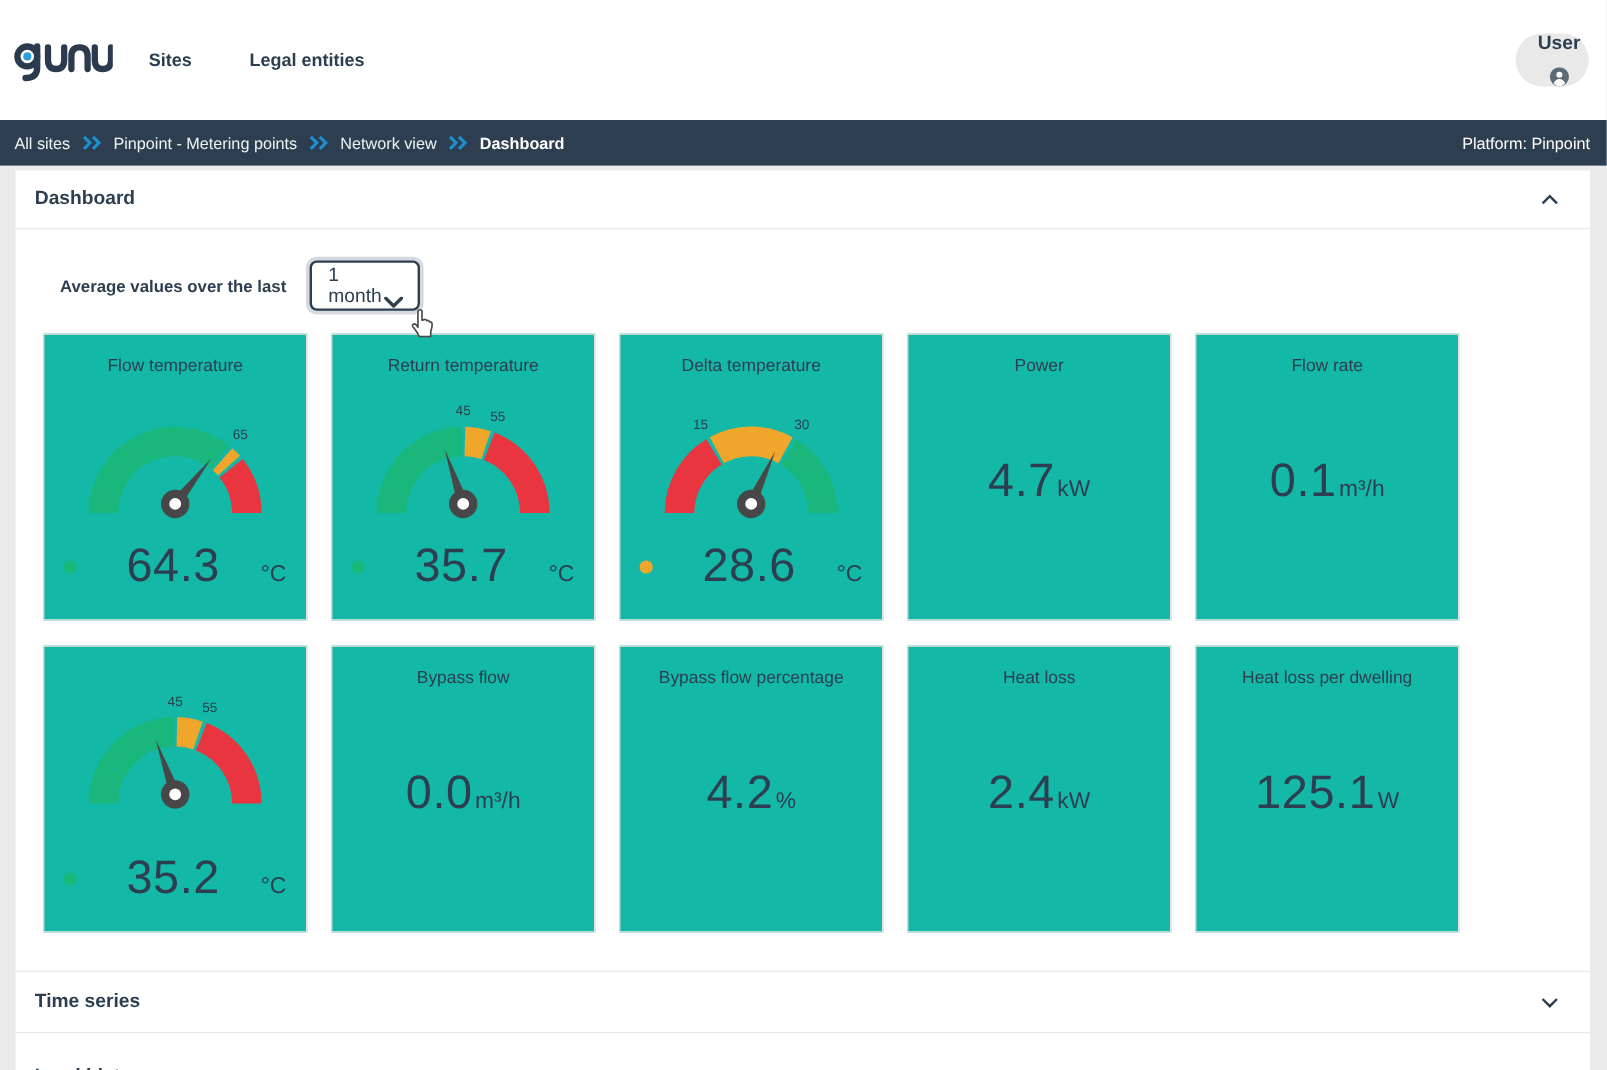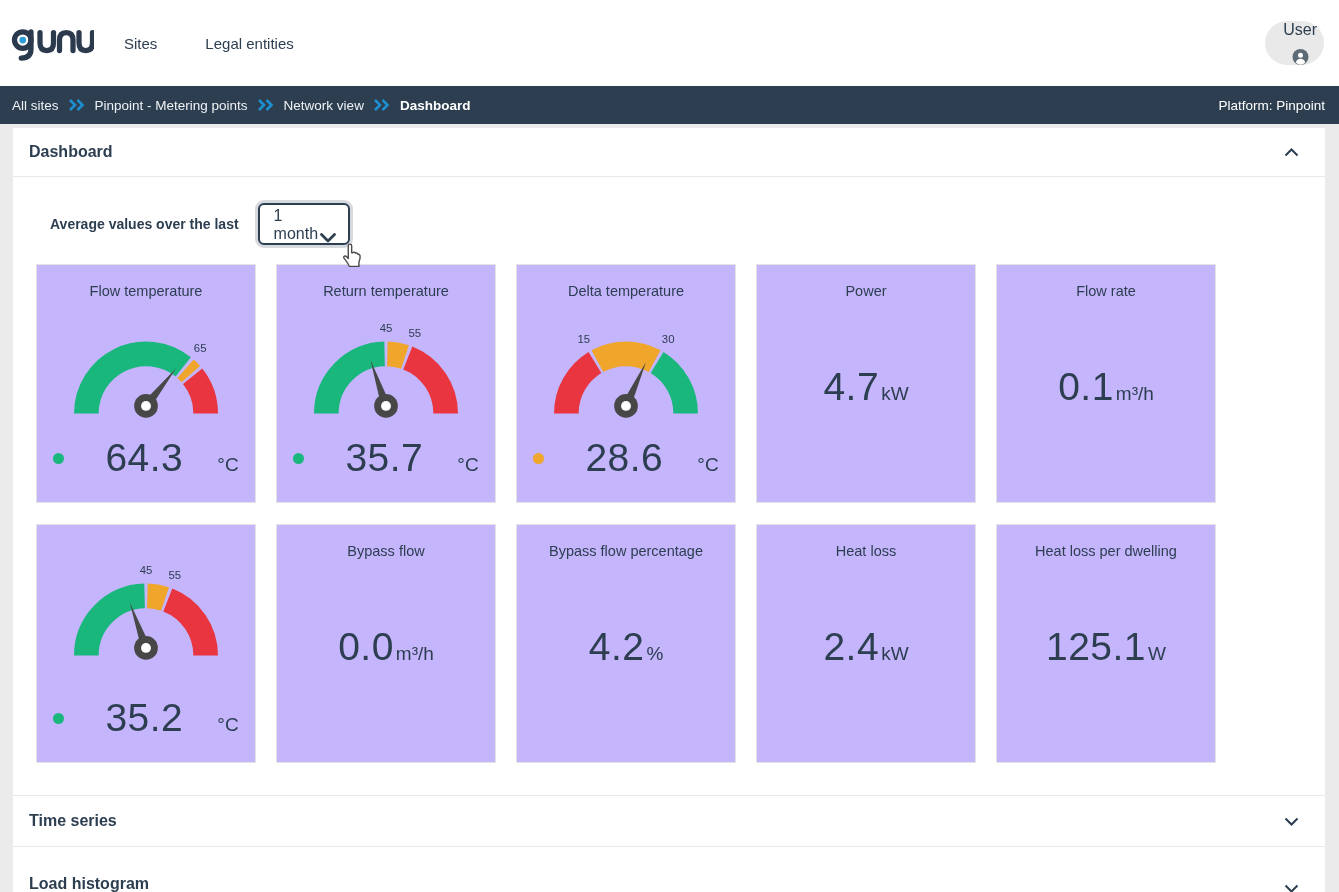--- a/index.html
+++ b/index.html
@@ -1,20 +1,20 @@
 <!DOCTYPE html>
 <html><head>
 <meta charset="utf-8">
 <style>
   * { margin:0; padding:0; box-sizing:border-box; }
   html,body { width:1339px; height:892px; overflow:hidden; background:#ebebeb;
               font-family:"Liberation Sans", sans-serif; color:#2c3e50; }
 
   
-  .top-header { height:86px; background:#ffffff; display:flex; align-items:center; padding:0 15px 0 10px; }
+  .top-header { height:100px; background:#ffffff; display:flex; align-items:center; padding:0 15px 0 10px;font-weight:bold; }
   .logo { width:84px; height:48px; flex:0 0 auto; }
   .main-nav { display:flex; gap:48px; margin-left:30px; font-size:15px; }
   .main-nav .nav-item { cursor:pointer; }
   .spacer { flex:1; }
   .user-pill { background:#e9e9e9; border-radius:24px; height:44px; padding:0 7px 0 18px;
                display:flex; align-items:center; gap:10px; cursor:pointer;flex-direction:column; }
   .user-pill .user-label { font-size:16px; }
   .avatar { width:31px; height:31px; }
 
   
@@ -39,21 +39,21 @@
   .controls-label { font-size:14px; font-weight:bold; margin:0 19px 0 14px; }
   .period-select { width:92px; height:42px; border:2px solid #2d3e50; border-radius:6px; background:#fff;
                    box-shadow:0 0 0 3px #d6dade; display:flex; align-items:flex-end;
                    padding:0 12px 0 14px; cursor:pointer; }
   .period-select .period-value { font-size:16px; }
   .period-select .sel-chev { margin-left:auto; display:flex; }
   .cursor-hand { position:absolute; left:303px; top:33px; }
 
   
   .cards-grid { display:grid; grid-template-columns:repeat(5, 220px); gap:21px 20px; }
-  .card { width:220px; height:239px; border:1px solid #e3e3e3; background:#c4b5fd;
+  .card { width:220px; height:239px; border:1px solid #e3e3e3; background:#14b8a6;
           display:flex; flex-direction:column; align-items:center; }
   .card-title { font-size:14.5px; text-align:center; margin-top:17px; padding:0 18px; line-height:1.35; }
   .gauge-wrap { flex:1; display:flex; align-items:center; justify-content:center; width:100%; }
   .gauge-wrap svg { width:184px; height:108px; }
   .value-row { display:flex; align-items:baseline; justify-content:center; }
   .card.gauge-card .value-row { margin-bottom:22px;gap:32px; }
   .card.value-card .value-row { flex:1; align-items:center; margin-bottom:30px; }
   .status-dot { width:11px; height:11px; border-radius:50%; margin-right:9px; align-self:center; }
   .big-num { font-size:39px; color:#2c3e50; letter-spacing:0.5px; }
   .unit { font-size:19px; margin-left:2px; }

